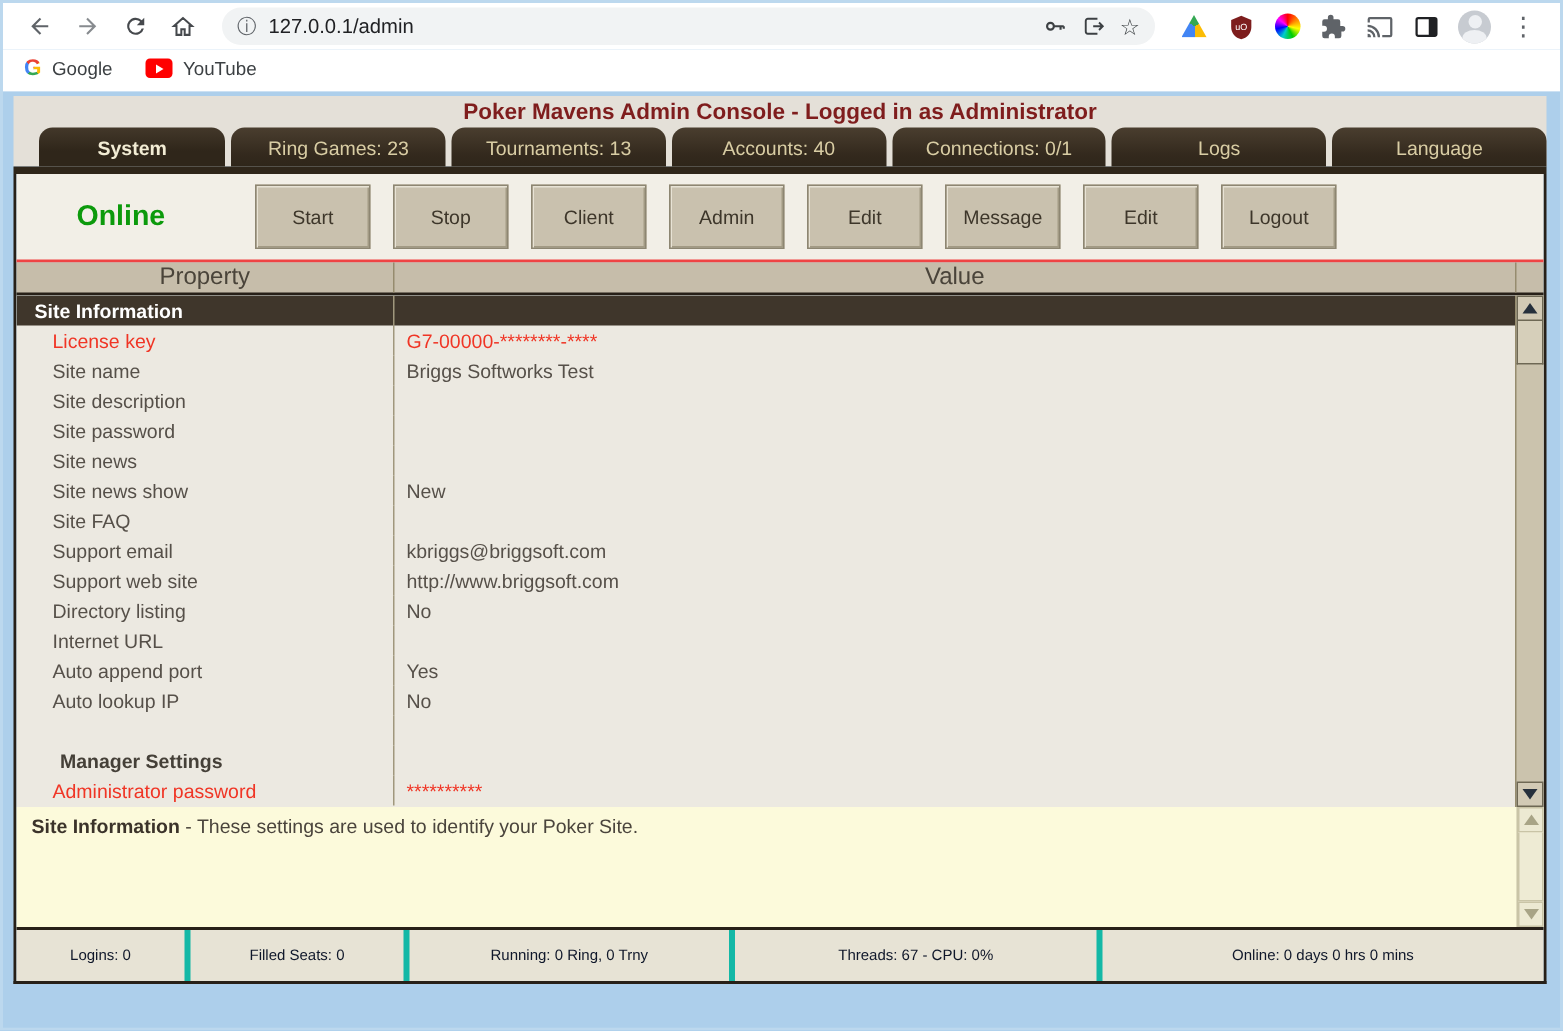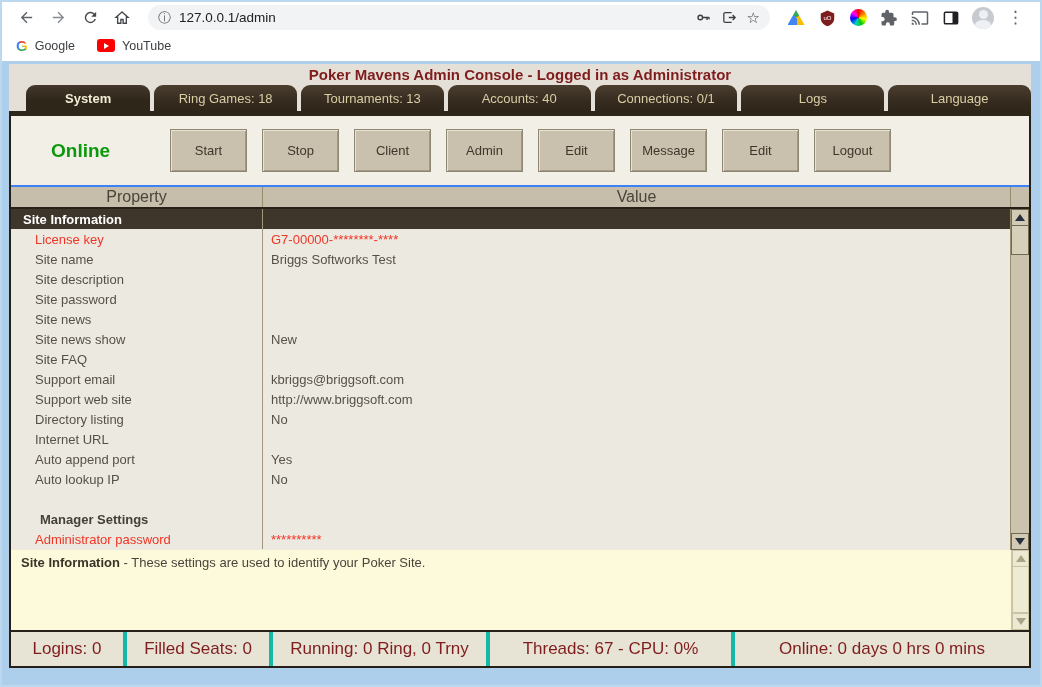--- a/index.html
+++ b/index.html
@@ -35,21 +35,21 @@
   .yt-logo::after { content:""; position:absolute; left:7px; top:3.5px; border-left:5px solid #fff; border-top:3px solid transparent; border-bottom:3px solid transparent; }
 
   
   .page { flex:1 1 auto; background:#adcfeb; padding:3px 9px 0 7px; overflow:hidden; }
   .app-title { height:20px; background:#e4e0d8; display:flex; align-items:center; justify-content:center; font-size:15px; font-weight:bold; color:#7f1d1d; }
   .tabs-row { height:27px; background:#e4e0d8; display:flex; align-items:flex-end; padding:0 0 0 17px; gap:4px; }
   .tab { flex:1 1 0; height:26px; border-radius:9px 9px 0 0; background:linear-gradient(#4a3e2f,#33291d 70%,#2f261a); display:flex; align-items:center; justify-content:center; font-size:13px; color:#d9cda4; cursor:pointer; }
   .tab.active { flex:0.87 1 0; background:linear-gradient(#43382a,#2f261a 60%); color:#f2ecd4; font-weight:bold; }
   .tab-strip { height:5px; background:#2f261a; }
   .framed { border:2px solid #272018; border-top:none; }
-  .cmd-bar { height:71px; background:#f2efe7; border-bottom:2px solid #3b82f6; display:flex; align-items:center; }
+  .cmd-bar { height:59px; background:#f2efe7; border-bottom:2px solid #ef4444; display:flex; align-items:center; }
   .online-label { margin-left:40px; width:119px; font-size:19px; font-weight:bold; color:#0c9a0c; }
   .cmd-btn { width:77px; height:43px; margin-right:15px; background:#c9c1ae; border:1px solid #8d8672; box-shadow:inset 1px 1px 0 #e8e3d5, inset -1px -1px 0 #a29a84; font-family:"Liberation Sans",sans-serif; font-size:13px; color:#3d362a; cursor:pointer; }
 
   
   .grid-header { height:22px; background:#c6bdaa; border-bottom:2px solid #272018; display:flex; font-size:16px; color:#4a443a; }
   .grid-header .h-prop { width:252px; border-right:1px solid #968c6e; display:flex; align-items:center; justify-content:center; }
   .grid-header .h-val { flex:1; display:flex; align-items:center; justify-content:center; }
   .grid-header .h-sb { width:19px; border-left:1px solid #968c6e; }
   .grid-body { height:341px; background:#ece9e1; display:flex; }
   .rows-area { flex:1; display:flex; flex-direction:column; overflow:hidden; }
@@ -75,21 +75,21 @@
   .info-text { flex:1; padding:5px 10px; font-size:13px; color:#4a443c; }
   .info-text b { color:#3b332a; }
   .info-scroll { width:18px; background:#f0edd8; border-left:1px solid #c9c4a6; display:flex; flex-direction:column; }
   .info-scroll .sb-btn { background:#ece9d2; border:1px solid #c9c4a6; }
   .info-scroll .sb-up-arrow { border-bottom-color:#a8a486; }
   .info-scroll .sb-down-arrow { border-top-color:#a8a486; }
   .info-scroll .sb-thumb { flex:1; background:#eeebd4; border-color:#c9c4a6; }
 
   
   .status-bar { height:34px; background:#e7e3d5; display:flex; align-items:stretch; }
-  .status-cell { display:flex; align-items:center; justify-content:center; font-size:17px; color:#7f1d1d; }
+  .status-cell { display:flex; align-items:center; justify-content:center; font-size:10px; color:#0f172a; }
   .status-cell + .status-cell { border-left:4px solid #14b8a6; }
   .sc0 { width:112px; } .sc1 { width:146px; } .sc2 { width:217px; } .sc3 { width:245px; } .sc4 { flex:1; }
 </style>
 </head>
 <body>
 
 <div class="window">
 
   <div class="browser-toolbar">
     <div class="nav-icon">
@@ -179,21 +179,21 @@
       <span class="yt-logo"></span>
       <span class="label">YouTube</span>
     </div>
   </div>
 
   <div class="page">
     <div class="app-title">Poker Mavens Admin Console - Logged in as Administrator</div>
 
     <div class="tabs-row" id="tabs-row">
         <div class="tab active">System</div>
-        <div class="tab">Ring Games: 18</div>
+        <div class="tab">Ring Games: 23</div>
         <div class="tab">Tournaments: 13</div>
         <div class="tab">Accounts: 40</div>
         <div class="tab">Connections: 0/1</div>
         <div class="tab">Logs</div>
         <div class="tab">Language</div>
       </div>
     <div class="tab-strip"></div>
 
     <div class="framed">
 

